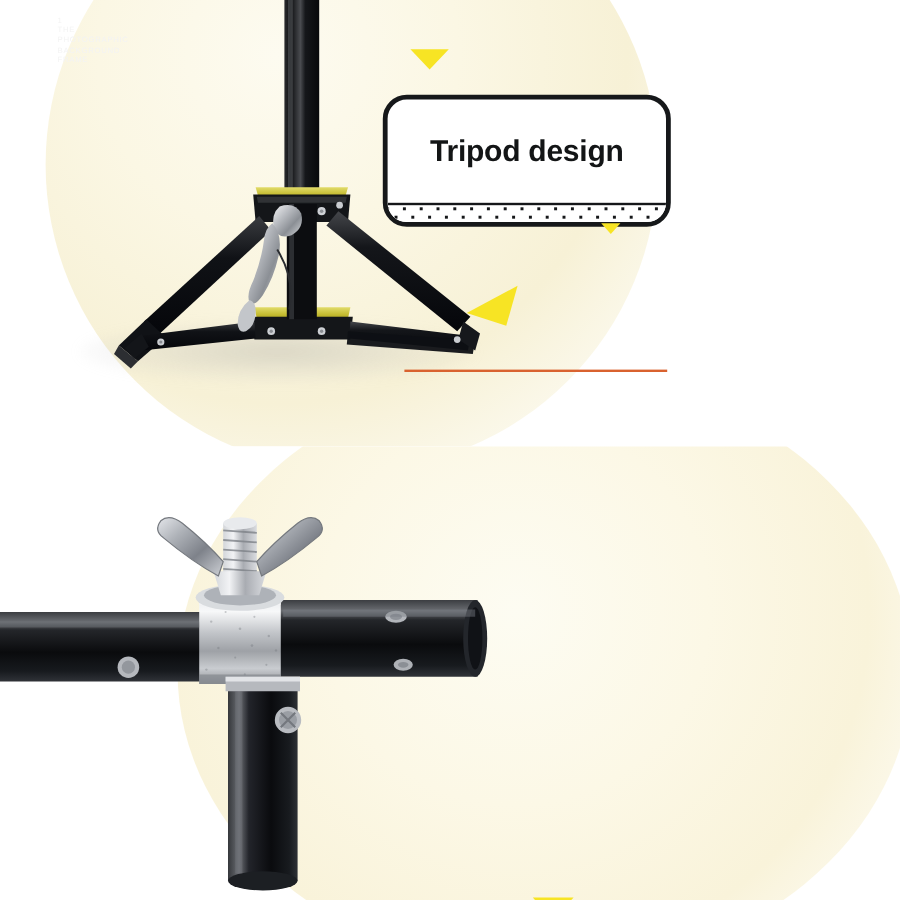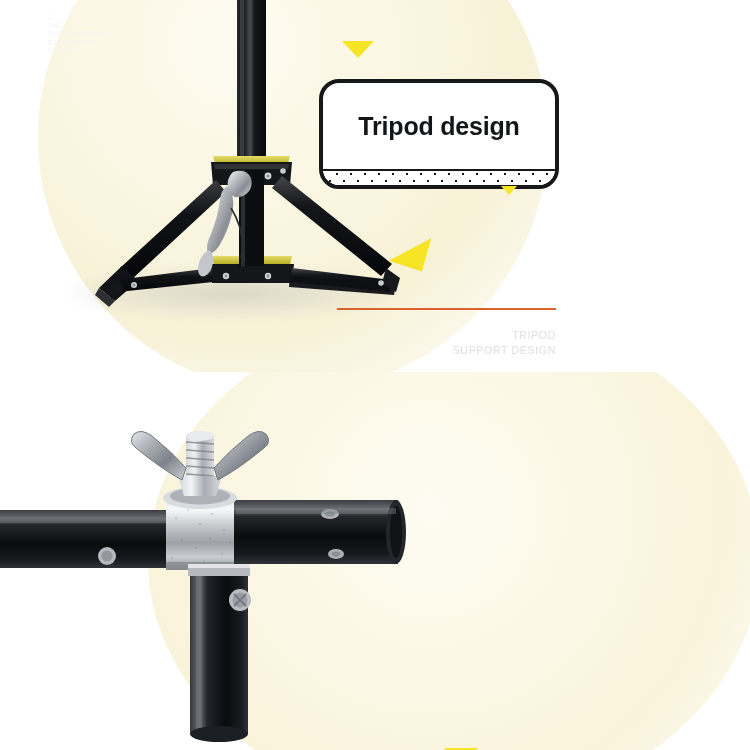--- a/index.html
+++ b/index.html
@@ -290,22 +290,20 @@
     <div class="tri" id="tri-tripod-leg"></div>
     <div class="tri" id="tri-tripod-top"></div>
     <div class="tri" id="tri-tripod-under"></div>
 
     <div class="callout" id="callout-tripod">
       <div class="callout-text">Tripod design</div>
       <div class="callout-dotstrip"></div>
     </div>
 
     <div class="divider-line" id="divider-tripod"></div>
-    <div class="caption" id="caption-tripod">TRIPOD
-SUPPORT DESIGN</div>
   </div>
 
   <div class="section" id="section-crossbar">
 
     <div class="bg-circle" id="crossbar-bg-circle"></div>
 
     <svg id="crossbar-art" viewBox="0 0 750 378">
       <defs>
         <linearGradient id="tubeH" x1="0" y1="0" x2="0" y2="1">
           <stop offset="0%" stop-color="#3b3d41"></stop>

